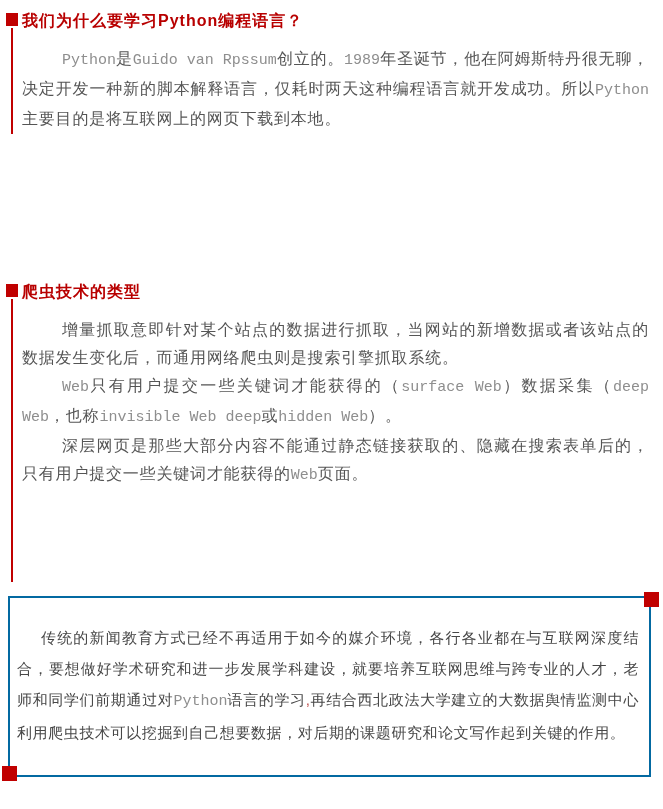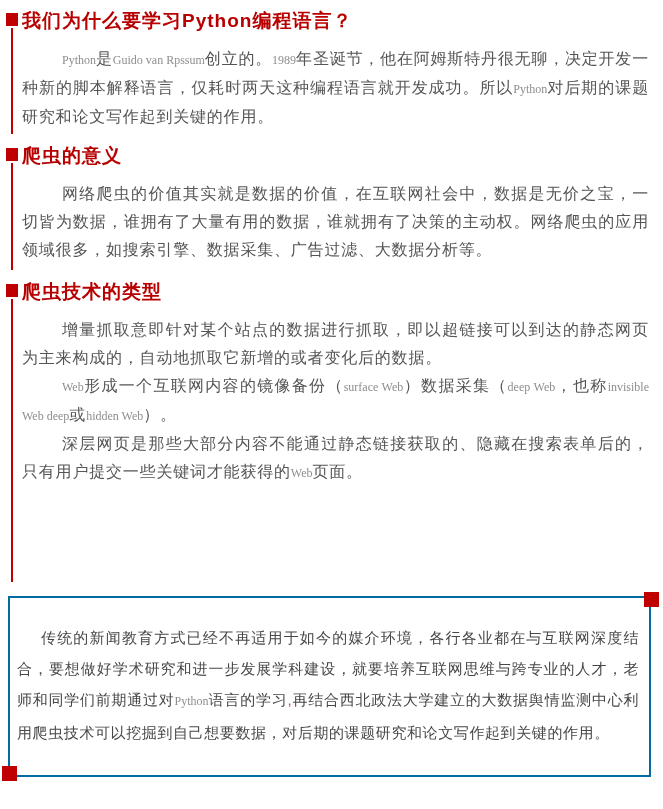--- a/index.html
+++ b/index.html
@@ -17,34 +17,34 @@
   .sq {
     position:absolute; left:6px; top:3px;
     width:12px; height:13px; background:#c00000;
   }
   .vline {
     position:absolute; left:11px; top:18px; bottom:0;
     width:2px; background:#c00000;
   }
   .heading {
     margin:0; padding:0;
-    font-size:19px; font-weight:bold; color:#b80000;
+    font-size:16px; font-weight:bold; color:#b80000;
     letter-spacing:1px; line-height:22px;
   }
   .paras { margin-top:13px; }
   .paras p {
     margin:0; padding:0;
     font-size:16px; line-height:28px;
     color:#555555; letter-spacing:0.8px;
     text-indent:40px;
     text-align:justify;
   }
   .seg-latin {
-    font-family:Liberation Serif, serif;
-    color:#8e8e8e; font-size:12px; letter-spacing:0;
+    font-family:Liberation Mono, monospace;
+    color:#8e8e8e; font-size:15px; letter-spacing:0;
   }
   .seg-cjk { color:inherit; }
   .seg-comma { color:#c0504d; }
   .footer-box {
     position:absolute; left:8px; top:596px;
     width:643px; height:181px;
     border:2px solid #0369a1;
     box-sizing:border-box;
   }
   .corner { position:absolute; width:15px; height:15px; background:#c00000; }
@@ -62,40 +62,32 @@
 </head>
 <body>
 
 <div class="page">
 
   <section class="sec sec-1">
     <span class="sq"></span>
     <span class="vline"></span>
     <h2 class="heading">我们为什么要学习Python编程语言？</h2>
     <div class="paras">
-        <p><span class="seg-latin">Python</span><span class="seg-cjk">是</span><span class="seg-latin">Guido van Rpssum</span><span class="seg-cjk">创立的。</span><span class="seg-latin">1989</span><span class="seg-cjk">年圣诞节，他在阿姆斯特丹很无聊，决定开发一种新的脚本解释语言，仅耗时两天这种编程语言就开发成功。所以</span><span class="seg-latin">Python</span><span class="seg-cjk">对后期的课题研究和论文写作起到关键的作用。</span></p>
+        <p><span class="seg-latin">Python</span><span class="seg-cjk">是</span><span class="seg-latin">Guido van Rpssum</span><span class="seg-cjk">创立的。</span><span class="seg-latin">1989</span><span class="seg-cjk">年圣诞节，他在阿姆斯特丹很无聊，决定开发一种新的脚本解释语言，仅耗时两天这种编程语言就开发成功。所以</span><span class="seg-latin">Python</span><span class="seg-cjk">主要目的是将互联网上的网页下载到本地。</span></p>
       </div>
   </section>
 
-  <section class="sec sec-2">
-    <span class="sq"></span>
-    <span class="vline"></span>
-    <h2 class="heading">爬虫的意义</h2>
-    <div class="paras">
-        <p><span class="seg-cjk">网络爬虫的价值其实就是数据的价值，在互联网社会中，数据是无价之宝，一切皆为数据，谁拥有了大量有用的数据，谁就拥有了决策的主动权。网络爬虫的应用领域很多，如搜索引擎、数据采集、广告过滤、大数据分析等。</span></p>
-      </div>
-  </section>
 
   <section class="sec sec-3">
     <span class="sq"></span>
     <span class="vline"></span>
     <h2 class="heading">爬虫技术的类型</h2>
     <div class="paras">
-        <p><span class="seg-cjk">增量抓取意即针对某个站点的数据进行抓取，即以超链接可以到达的静态网页为主来构成的，自动地抓取它新增的或者变化后的数据。</span></p>
-        <p><span class="seg-latin">Web</span><span class="seg-cjk">形成一个互联网内容的镜像备份（</span><span class="seg-latin">surface Web</span><span class="seg-cjk">）数据采集（</span><span class="seg-latin">deep Web</span><span class="seg-cjk">，也称</span><span class="seg-latin">invisible Web deep</span><span class="seg-cjk">或</span><span class="seg-latin">hidden Web</span><span class="seg-cjk">）。</span></p>
+        <p><span class="seg-cjk">增量抓取意即针对某个站点的数据进行抓取，当网站的新增数据或者该站点的数据发生变化后，而通用网络爬虫则是搜索引擎抓取系统。</span></p>
+        <p><span class="seg-latin">Web</span><span class="seg-cjk">只有用户提交一些关键词才能获得的（</span><span class="seg-latin">surface Web</span><span class="seg-cjk">）数据采集（</span><span class="seg-latin">deep Web</span><span class="seg-cjk">，也称</span><span class="seg-latin">invisible Web deep</span><span class="seg-cjk">或</span><span class="seg-latin">hidden Web</span><span class="seg-cjk">）。</span></p>
         <p><span class="seg-cjk">深层网页是那些大部分内容不能通过静态链接获取的、隐藏在搜索表单后的，只有用户提交一些关键词才能获得的</span><span class="seg-latin">Web</span><span class="seg-cjk">页面。</span></p>
       </div>
   </section>
 
   <div class="footer-box">
     <span class="corner corner-tr"></span>
     <span class="corner corner-bl"></span>
     <div class="box-paras">
         <p><span class="seg-cjk">传统的新闻教育方式已经不再适用于如今的媒介环境，各行各业都在与互联网深度结合，要想做好学术研究和进一步发展学科建设，就要培养互联网思维与跨专业的人才，老师和同学们前期通过对</span><span class="seg-latin">Python</span><span class="seg-cjk">语言的学习</span><span class="seg-comma">,</span><span class="seg-cjk">再结合西北政法大学建立的大数据舆情监测中心利用爬虫技术可以挖掘到自己想要数据，对后期的课题研究和论文写作起到关键的作用。</span></p>
       </div>

